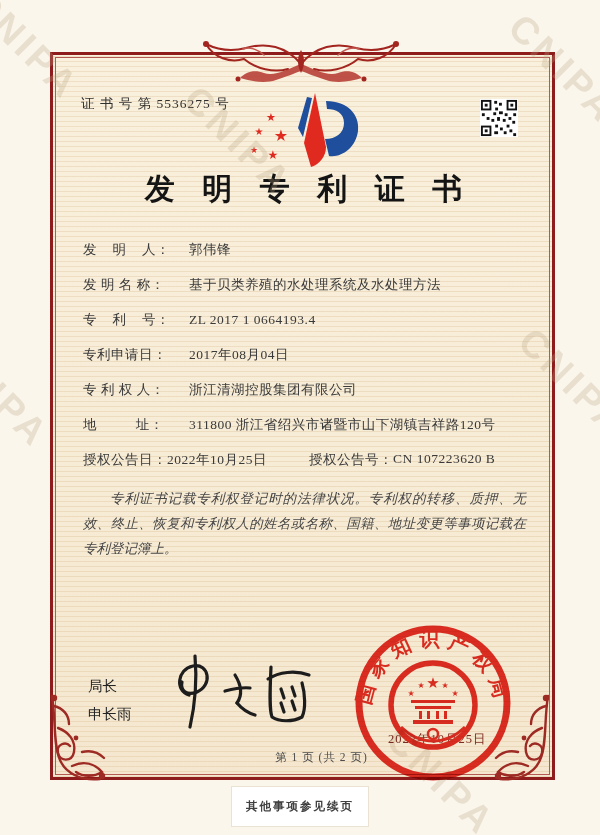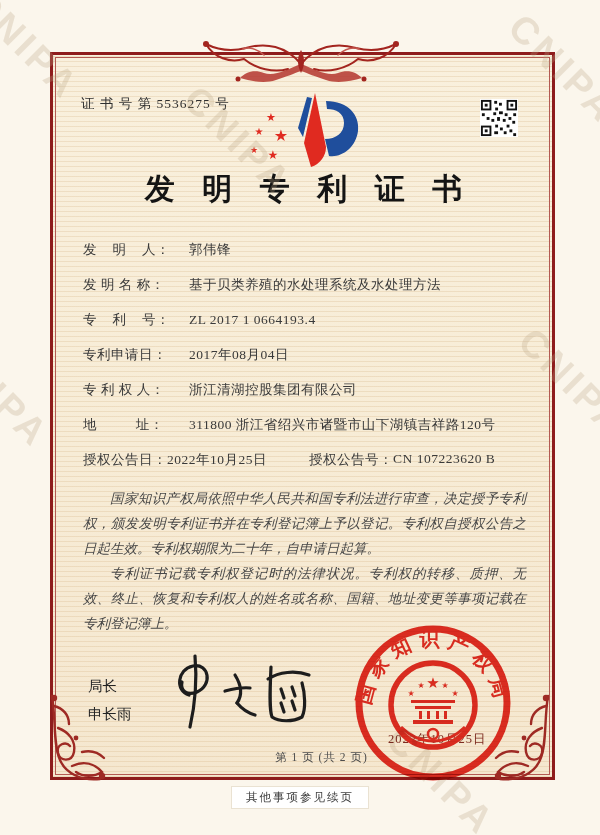--- a/index.html
+++ b/index.html
@@ -78,22 +78,22 @@
     mix-blend-mode:multiply;opacity:.95;
   }
 
   .orn-top{position:absolute;left:188px;top:36px;width:226px;height:58px;z-index:4;}
   .orn-corner{position:absolute;width:92px;height:96px;z-index:4;}
   .orn-bl{left:42px;top:692px;}
   .orn-br{left:466px;top:692px;transform:scaleX(-1);}
 
   .cont-note{
     position:absolute;left:50%;top:786px;transform:translateX(-50%);
-    background:#ffffff;border:1px solid #eae2d2;padding:3px 14px;
-    font-size:11.5px;color:#3f3f3f;letter-spacing:2px;white-space:nowrap;z-index:2;
+    background:#ffffff;border:1px solid #eae2d2;padding:12px 14px;
+    font-size:11.5px;color:#3f3f3f;letter-spacing:2px;white-space:nowrap;z-index:2;font-weight:bold;
   }
 </style>
 </head>
 <body>
 
 <div class="page">
 
   <span class="wm" style="left:-8px;top:-18px;">CNIPA</span>
   <span class="wm" style="left:205px;top:78px;">CNIPA</span>
   <span class="wm" style="left:530px;top:6px;">CNIPA</span>
@@ -185,21 +185,20 @@
           <span class="field-value">2022年10月25日</span>
         </span>
         <span class="field-pair second">
           <span class="field-label">授权公告号：</span>
           <span class="field-value">CN 107223620 B</span>
         </span>
       </div>
     </div>
 
     <div class="body-text">
-      <p>国家知识产权局依照中华人民共和国专利法进行审查，决定授予专利权，颁发发明专利证书并在专利登记簿上予以登记。专利权自授权公告之日起生效。专利权期限为二十年，自申请日起算。</p>
       <p>专利证书记载专利权登记时的法律状况。专利权的转移、质押、无效、终止、恢复和专利权人的姓名或名称、国籍、地址变更等事项记载在专利登记簿上。</p>
     </div>
 
     <div class="signer">
       <div>局长</div>
       <div>申长雨</div>
     </div>
 
     <svg class="signature-svg" viewBox="0 0 160 84" aria-hidden="true">
       <g fill="none" stroke="#1d1d1d" stroke-width="3.2" stroke-linecap="round" stroke-linejoin="round">

